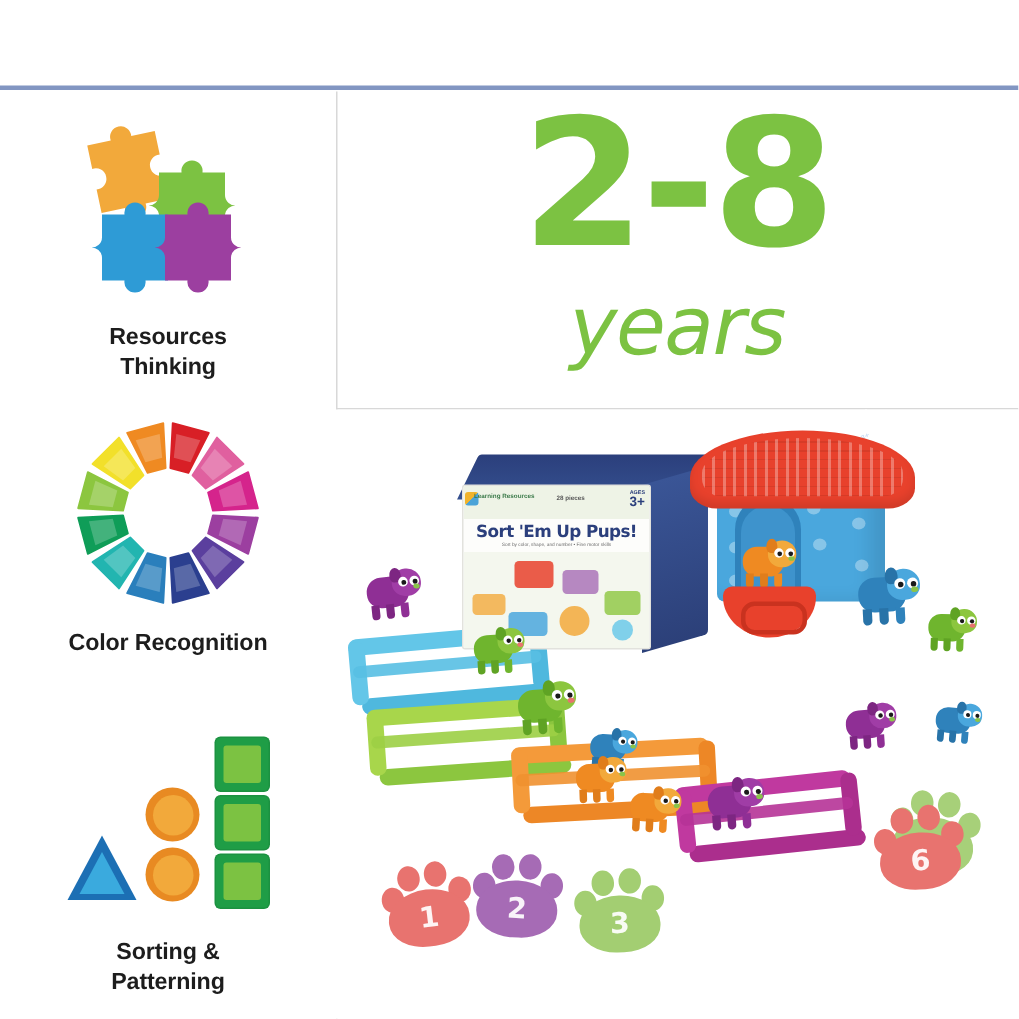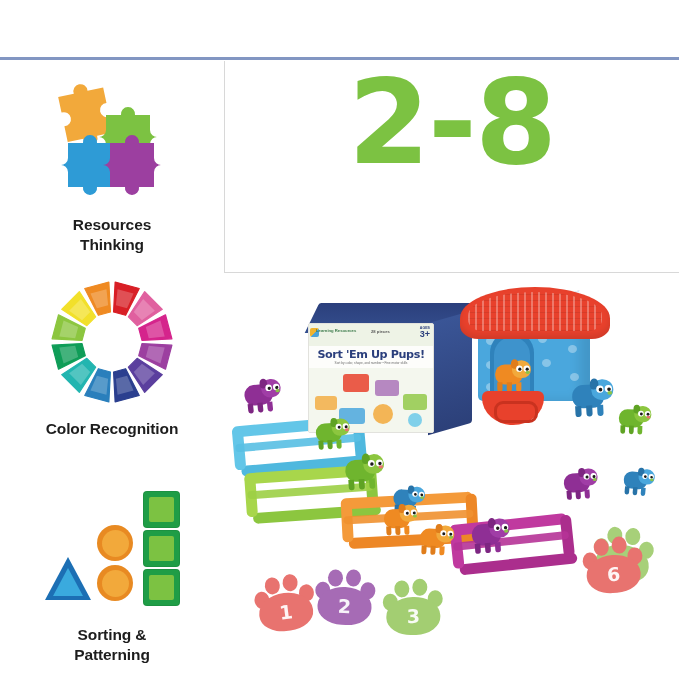--- a/index.html
+++ b/index.html
@@ -236,20 +236,21 @@
         </div>
       </div>
       <div class="feature-label">
         <div>Color Recognition</div>
       </div>
     </div>
   </div>
 
   <div class="ages">
     <div class="ages-number">2-8</div>
+    <div class="ages-unit">years</div>
   </div>
 
   <div class="photo">
 
     <div class="fence" style="left:10px;top:148px;transform:rotate(-5deg);">
       <div class="rail" style="left:0;top:0;width:128px;background:#63c6e8;"></div>
       <div class="rail" style="left:6px;top:40px;width:128px;background:#4fb8de;"></div>
       <div class="bar" style="left:0;top:2px;height:42px;background:#63c6e8;"></div>
       <div class="bar" style="left:121px;top:2px;height:42px;background:#4fb8de;"></div>
       <div class="rail" style="left:2px;top:18px;width:126px;background:#58bfe3;height:8px;opacity:.9;"></div>

